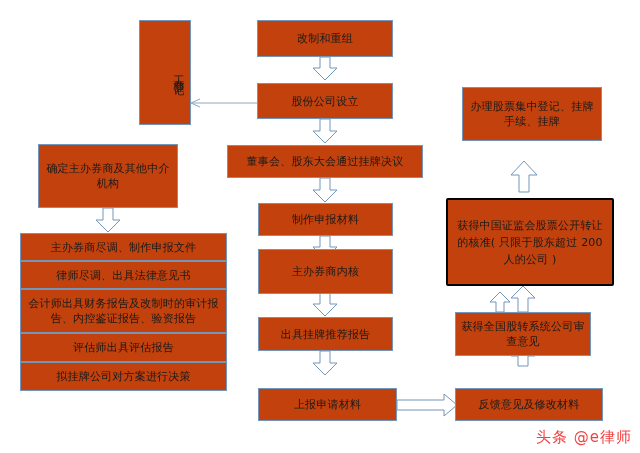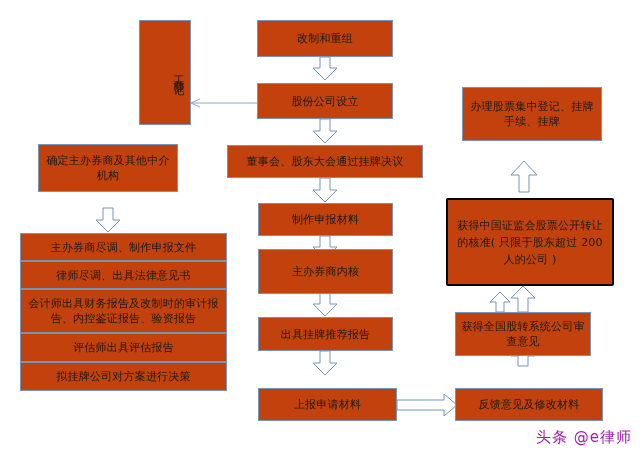--- a/index.html
+++ b/index.html
@@ -75,21 +75,21 @@
   .thinhead {
     fill: none;
     stroke: #8ea6be;
     stroke-width: 1;
   }
   #watermark {
     position: absolute;
     right: 8px;
     bottom: 6px;
     font-size: 15px;
-    color: #a21caf;
+    color: #ef4444;
     letter-spacing: 1px;
     font-family: "DejaVu Sans", "Liberation Sans", sans-serif;
     white-space: nowrap;
   }
 </style>
 </head>
 <body>
 
 <div id="canvas">
 
@@ -120,21 +120,21 @@
 
     <path class="blockarrow" d="M 496 312 L 496 302 L 490 302 L 500 292 L 510 302 L 504 302 L 504 312 Z"></path>
 
     <path class="blockarrow" d="M 519 192 L 519 175 L 511 175 L 524 161 L 537 175 L 529 175 L 529 192 Z"></path>
   </svg>
 
   <div class="node vertical" style="left:139px; top:20px; width:52px; height:105px;">
     <span class="inner">工商登记</span>
   </div>
 
-  <div class="node" style="left:38px; top:144px; width:140px; height:48px;">
+  <div class="node" style="left:38px; top:144px; width:140px; height:64px;">
     <span class="inner">确定主办券商及其他中介机构</span>
   </div>
 
   <div class="node" style="left:20px; top:233px; width:207px; height:28px;">
     <span class="inner">主办券商尽调、制作申报文件</span>
   </div>
 
   <div class="node stacked" style="left:20px; top:261px; width:207px; height:28px;">
     <span class="inner">律师尽调、出具法律意见书</span>
   </div>

